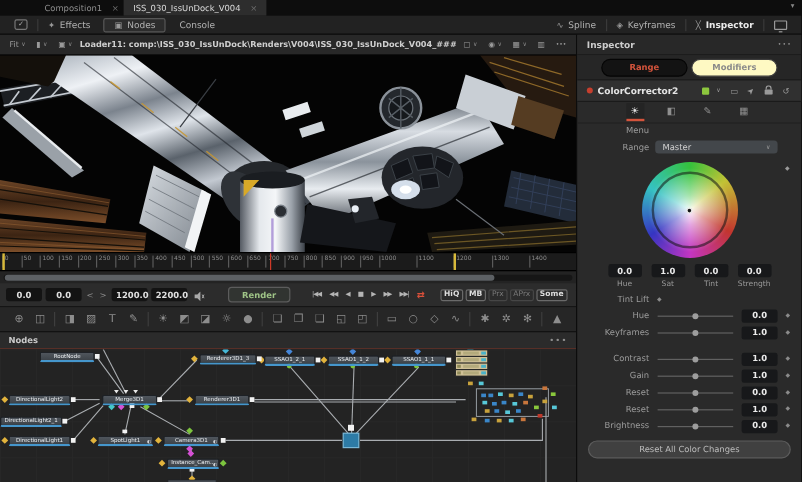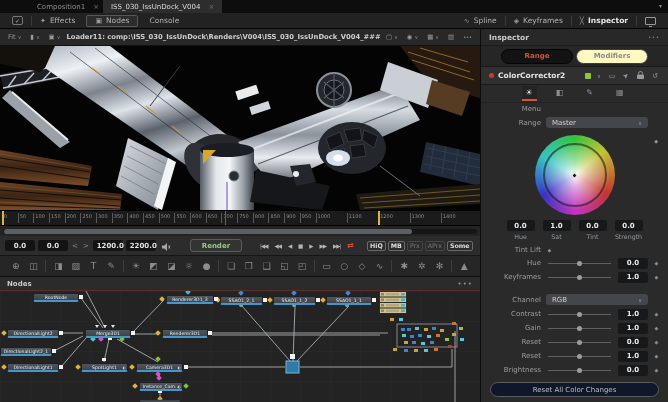--- a/index.html
+++ b/index.html
@@ -100,21 +100,21 @@
   .wheelvals{display:flex;justify-content:center;gap:7px;}
   .wcol{width:29px;display:flex;flex-direction:column;align-items:center;gap:2px;}
   .vbox{background:#17181a;border-radius:2px;width:28px;text-align:center;padding:1.5px 0;color:#ececec;font-size:7px;font-weight:bold;}
   .wlabel{color:#9a9a9a;font-size:6.3px;white-space:nowrap;}
   .srow{display:flex;align-items:center;gap:5px;padding:1.5px 8px;}
   .slider{flex:1;height:9px;position:relative;}
   .slider:before{content:"";position:absolute;left:2px;right:2px;top:4px;height:1px;background:#616161;}
   .handle{position:absolute;top:2px;left:46%;width:5px;height:5px;border-radius:50%;background:#9d9d9d;}
   .sval{background:#17181a;border-radius:2px;width:30px;flex:0 0 auto;text-align:center;padding:1.5px 0;color:#ececec;font-size:7px;font-weight:bold;}
   .gap8{height:8px;}
-  .resetbtn{margin:5px 9px 4px;border:1px solid #5c5c5c;border-radius:9px;text-align:center;padding:2.5px 0;color:#bdbdbd;font-size:7px;background:#0f172a;}
+  .resetbtn{margin:5px 9px 4px;border:1px solid #5c5c5c;border-radius:9px;text-align:center;padding:2.5px 0;color:#bdbdbd;font-size:7px;background:#404040;}
 </style>
 </head>
 <body>
 
 <div class="app">
 
   <div class="tabbar">
     <div class="tab">
       <span class="tlabel">Composition1</span>
       <span class="x">×</span>
@@ -711,28 +711,20 @@
         <span class="plabel">Keyframes</span>
         <span class="slider">
             <span class="handle"></span>
           </span>
         <span class="sval">1.0</span>
         <span class="kf">◆</span>
       </div>
 
       <div class="gap8"></div>
 
-      <div class="prow">
-        <span class="plabel">Channel</span>
-        <span class="dropdown">
-          <span>RGB</span>
-          <span class="ddchev">∨</span>
-        </span>
-        <span class="kf"></span>
-      </div>
 
       <div class="srow">
         <span class="plabel">Contrast</span>
         <span class="slider">
             <span class="handle"></span>
           </span>
         <span class="sval">1.0</span>
         <span class="kf">◆</span>
       </div>
       <div class="srow">

